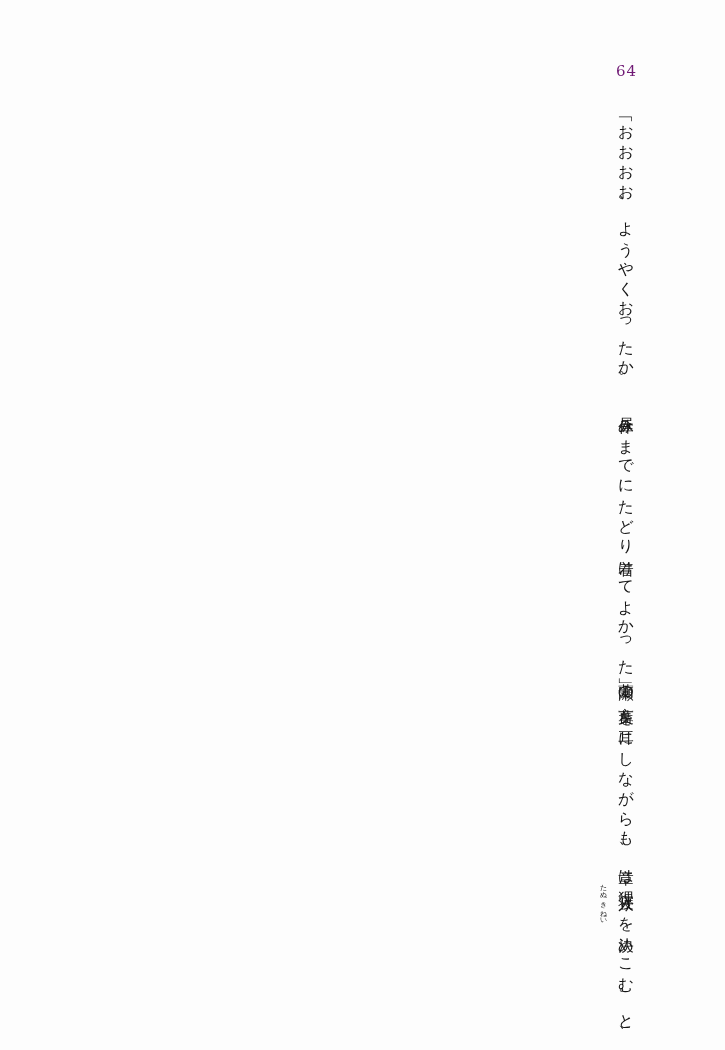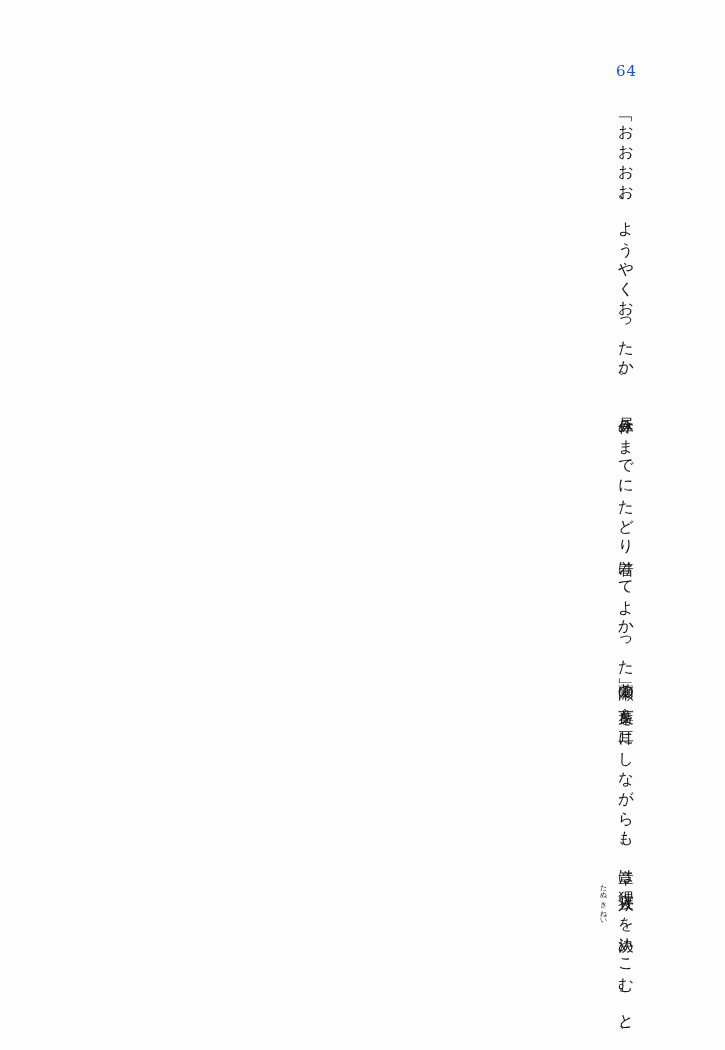--- a/index.html
+++ b/index.html
@@ -15,21 +15,21 @@
     overflow: hidden;
     font-family: "DejaVu Serif", "Liberation Serif", serif;
     color: #1a1a1a;
   }
   .page-number {
     position: absolute;
     top: 62px;
     right: 88px;
     font-size: 15px;
     letter-spacing: 1px;
-    color: #1d4ed8;
+    color: #701a75;
     font-family: "DejaVu Serif", "Liberation Serif", serif;
     text-align: right;
   }
   .body-text {
     position: absolute;
     top: 112px;
     right: 84px;
     height: 830px;
     width: 560px;
     display: flex;

